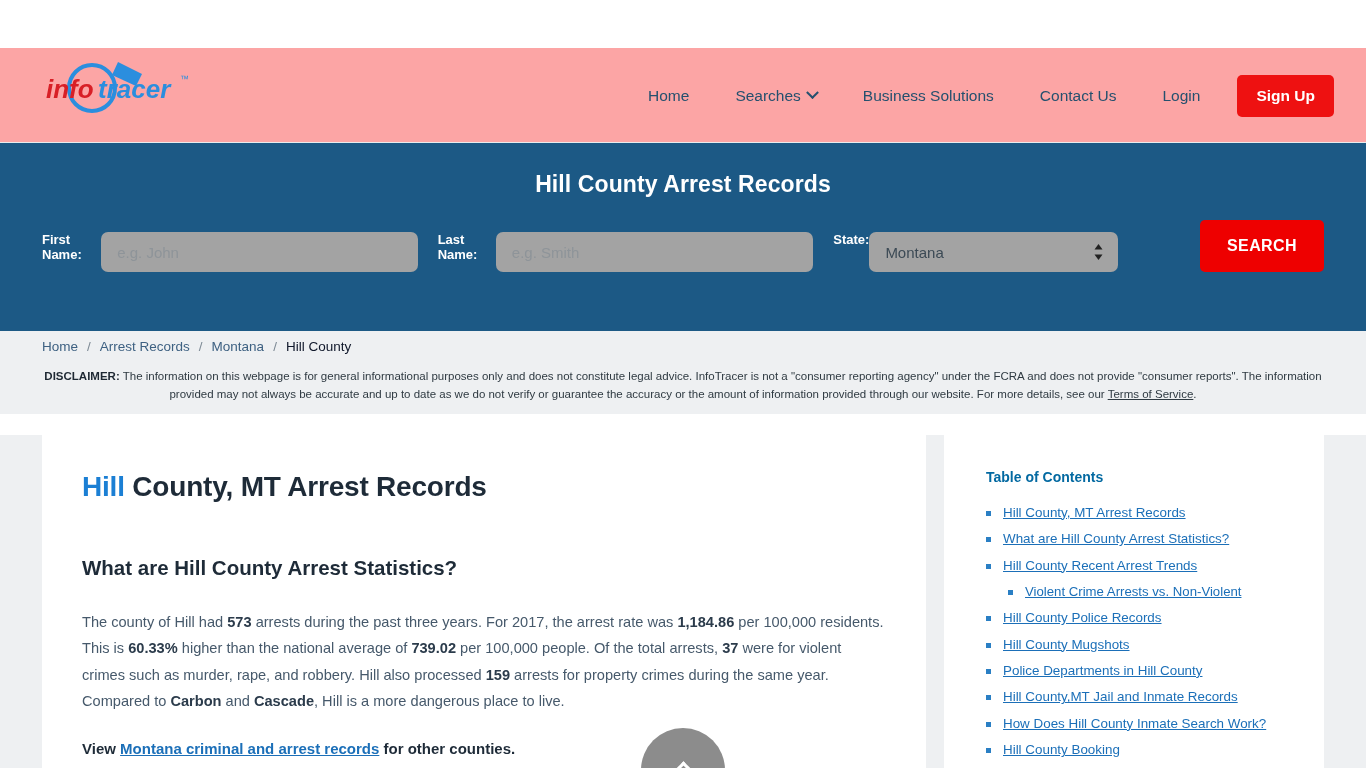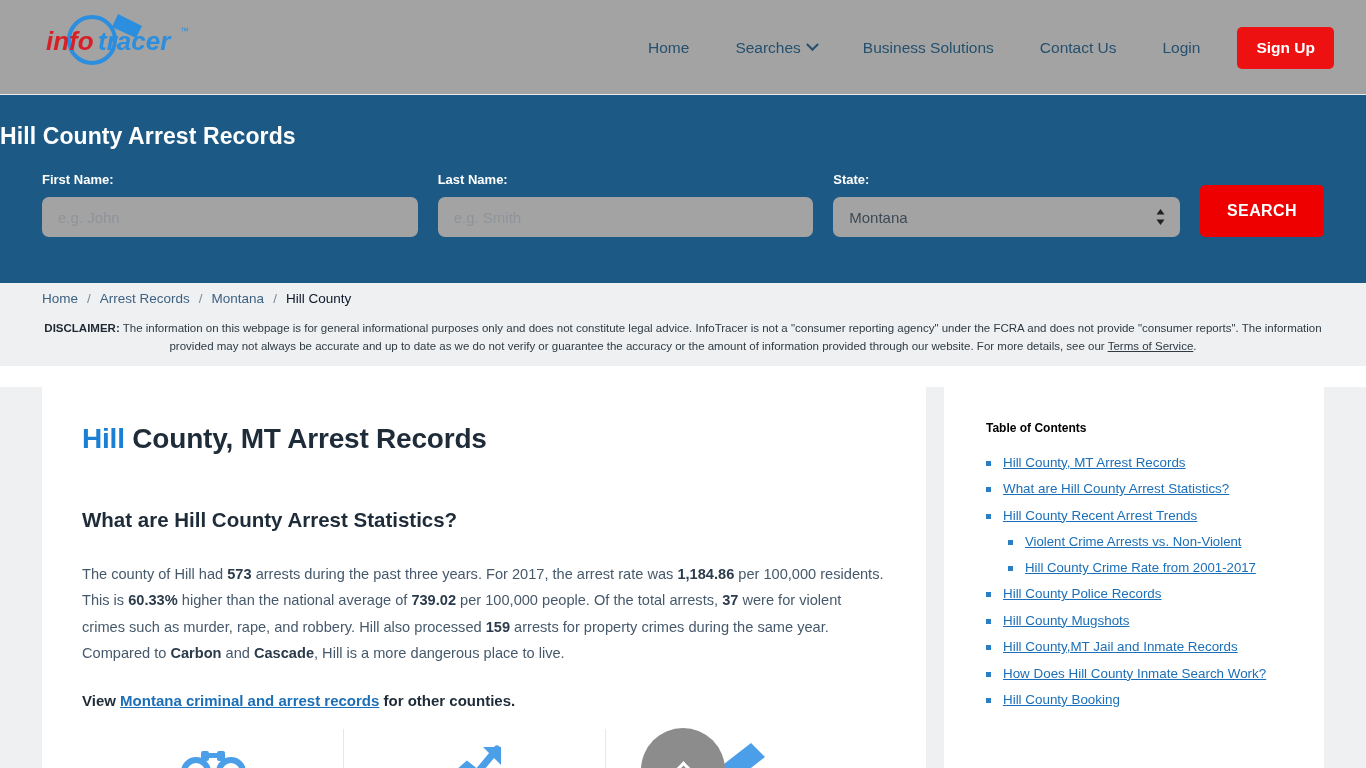--- a/index.html
+++ b/index.html
@@ -9,24 +9,25 @@
     width: 1366px; height: 768px;
     overflow: hidden;
     background: #ffffff;
     font-family: "Liberation Sans", sans-serif;
   }
 
   
   .site-header {
     position: relative;
     height: 95px;
-    background: #a3a3a3;
+    background: #fca5a5;
     display: flex;
     align-items: center;
     border-bottom: 1px solid #e9ecee;
+    margin-top: 48px;
   }
   .logo-wrap {
     position: absolute;
     left: 40px; top: 8px;
     width: 180px; height: 62px;
     display: block;
   }
   .main-nav {
     position: absolute;
     right: 32px; top: 0;
@@ -68,35 +69,35 @@
   }
 
   
   .search-banner {
     background: #1c5985;
     height: 188px;
     position: relative;
     padding: 0;
   }
   .banner-title {
-    text-align: left;
+    text-align: center;
     color: #ffffff;
     font-size: 23px;
     font-weight: 700;
     padding-top: 28px;
     margin: 0;
     letter-spacing: .1px;
   }
   .search-row {
     display: flex;
     align-items: flex-end;
     padding: 22px 42px 0 42px;
     gap: 0;
   }
-  .field-group { display: flex; flex-direction: column; }
+  .field-group { display: flex; flex-direction: row; }
   .fg-first { width: 377px; margin-right: 20px; }
   .fg-last  { width: 377px; margin-right: 20px; }
   .fg-state { width: 348px; margin-right: 20px; }
   .field-label {
     color: #ffffff;
     font-size: 13px;
     font-weight: 700;
     margin-bottom: 10px;
   }
   .text-input, .state-select {
@@ -236,23 +237,23 @@
     display: flex;
     justify-content: center;
     align-items: flex-start;
     border-right: 1px solid #e4e8eb;
     padding-top: 12px;
   }
   .icon-cell:last-child { border-right: none; }
 
   
   .toc-title {
-    font-size: 12px;
-    font-weight: 700;
-    color: #000000;
+    font-size: 14px;
+    font-weight: 700;
+    color: #0369a1;
     margin: 0 0 18px 0;
   }
   .toc-list { list-style: none; margin: 0; padding: 0; }
   .toc-item {
     display: flex;
     align-items: flex-start;
     margin-bottom: 7px;
     line-height: 1.45;
   }
   .toc-item.sub { padding-left: 22px; }
@@ -423,31 +424,31 @@
         <a class="toc-link">What are Hill County Arrest Statistics?</a>
       </li>
       <li class="toc-item">
         <span class="toc-bullet"></span>
         <a class="toc-link">Hill County Recent Arrest Trends</a>
       </li>
       <li class="toc-item sub">
         <span class="toc-bullet"></span>
         <a class="toc-link">Violent Crime Arrests vs. Non-Violent</a>
       </li>
-      <li class="toc-item sub">
-        <span class="toc-bullet"></span>
-        <a class="toc-link">Hill County Crime Rate from 2001-2017</a>
-      </li>
       <li class="toc-item">
         <span class="toc-bullet"></span>
         <a class="toc-link">Hill County Police Records</a>
       </li>
       <li class="toc-item">
         <span class="toc-bullet"></span>
         <a class="toc-link">Hill County Mugshots</a>
+      </li>
+      <li class="toc-item">
+        <span class="toc-bullet"></span>
+        <a class="toc-link">Police Departments in Hill County</a>
       </li>
       <li class="toc-item">
         <span class="toc-bullet"></span>
         <a class="toc-link">Hill County,MT Jail and Inmate Records</a>
       </li>
       <li class="toc-item">
         <span class="toc-bullet"></span>
         <a class="toc-link">How Does Hill County Inmate Search Work?</a>
       </li>
       <li class="toc-item">

